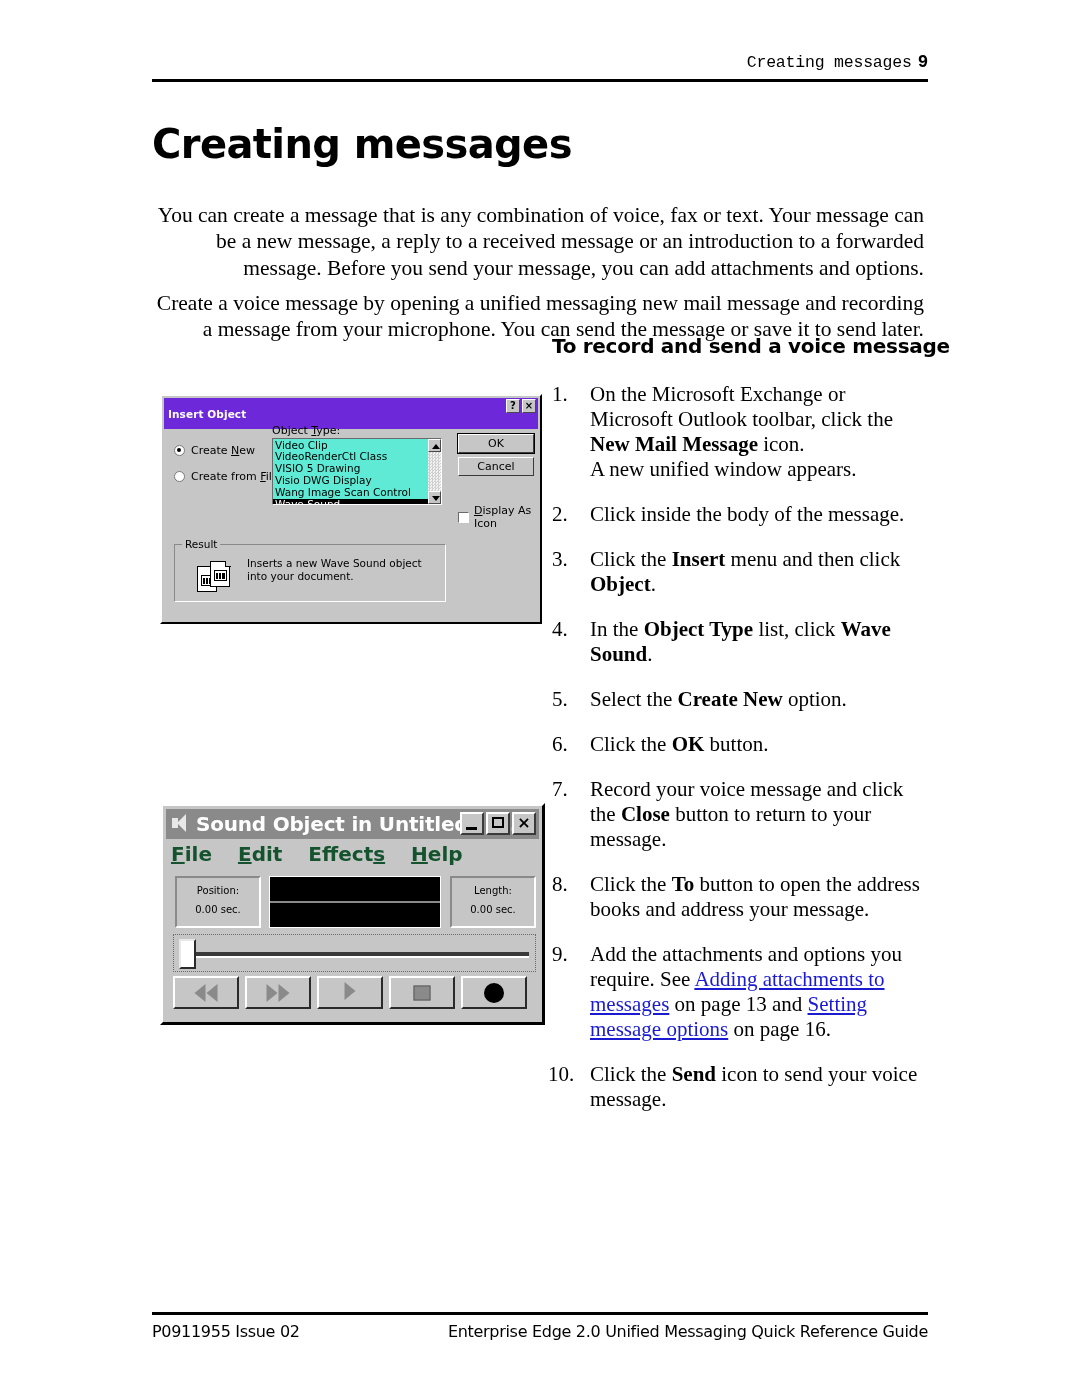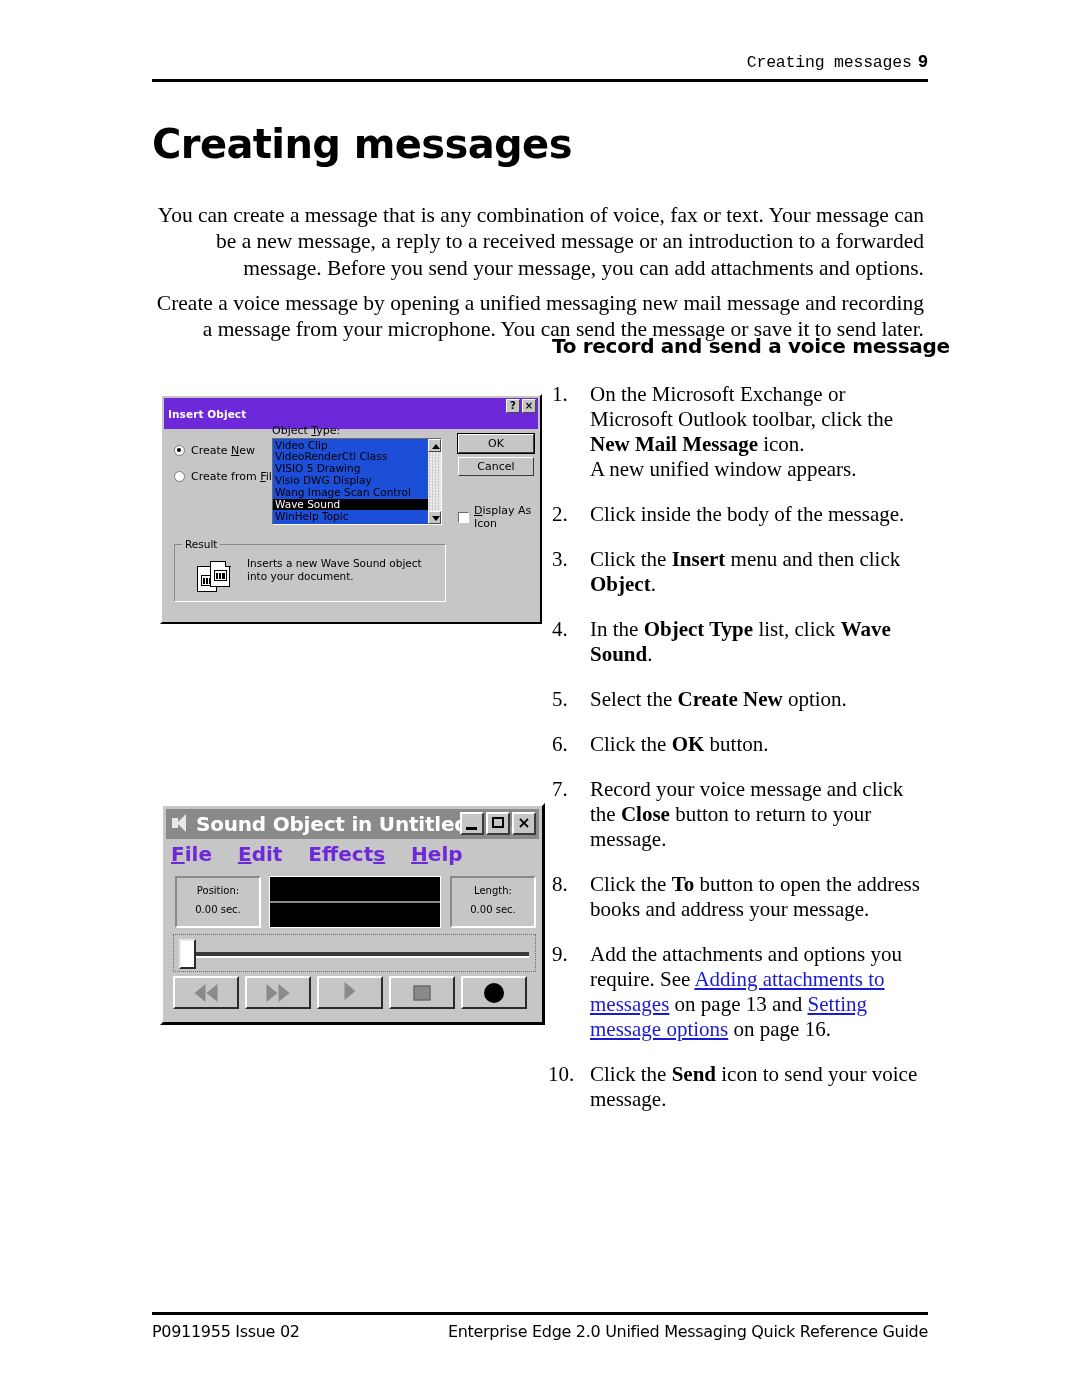--- a/index.html
+++ b/index.html
@@ -188,22 +188,22 @@
     border-radius: 50%;
     background: #000;
   }
   .u { text-decoration: underline; }
 
   .listbox {
     position: absolute;
     left: 110px;
     top: 42px;
     width: 170px;
-    height: 87px;
-    background: #1d4ed8;
+    height: 67px;
+    background: #5eead4;
     border-top: 1.5px solid #6a6a6a;
     border-left: 1.5px solid #6a6a6a;
     border-right: 1.5px solid #ffffff;
     border-bottom: 1.5px solid #ffffff;
     box-sizing: border-box;
     overflow: hidden;
   }
   .listbox .items {
     position: absolute;
     left: 0; top: 0;
@@ -452,21 +452,21 @@
   }
 
   .menubar {
     position: absolute;
     left: 8px;
     top: 36px;
     display: flex;
     gap: 26px;
     font-size: 20px;
     font-weight: bold;
-    color: #6d28d9;
+    color: #14532d;
   }
   .menubar span u { text-decoration: underline; }
 
   .panel-inset {
     position: absolute;
     background: #c6c6c6;
     border-top: 2px solid #8a8a8a;
     border-left: 2px solid #8a8a8a;
     border-right: 2px solid #ffffff;
     border-bottom: 2px solid #ffffff;

